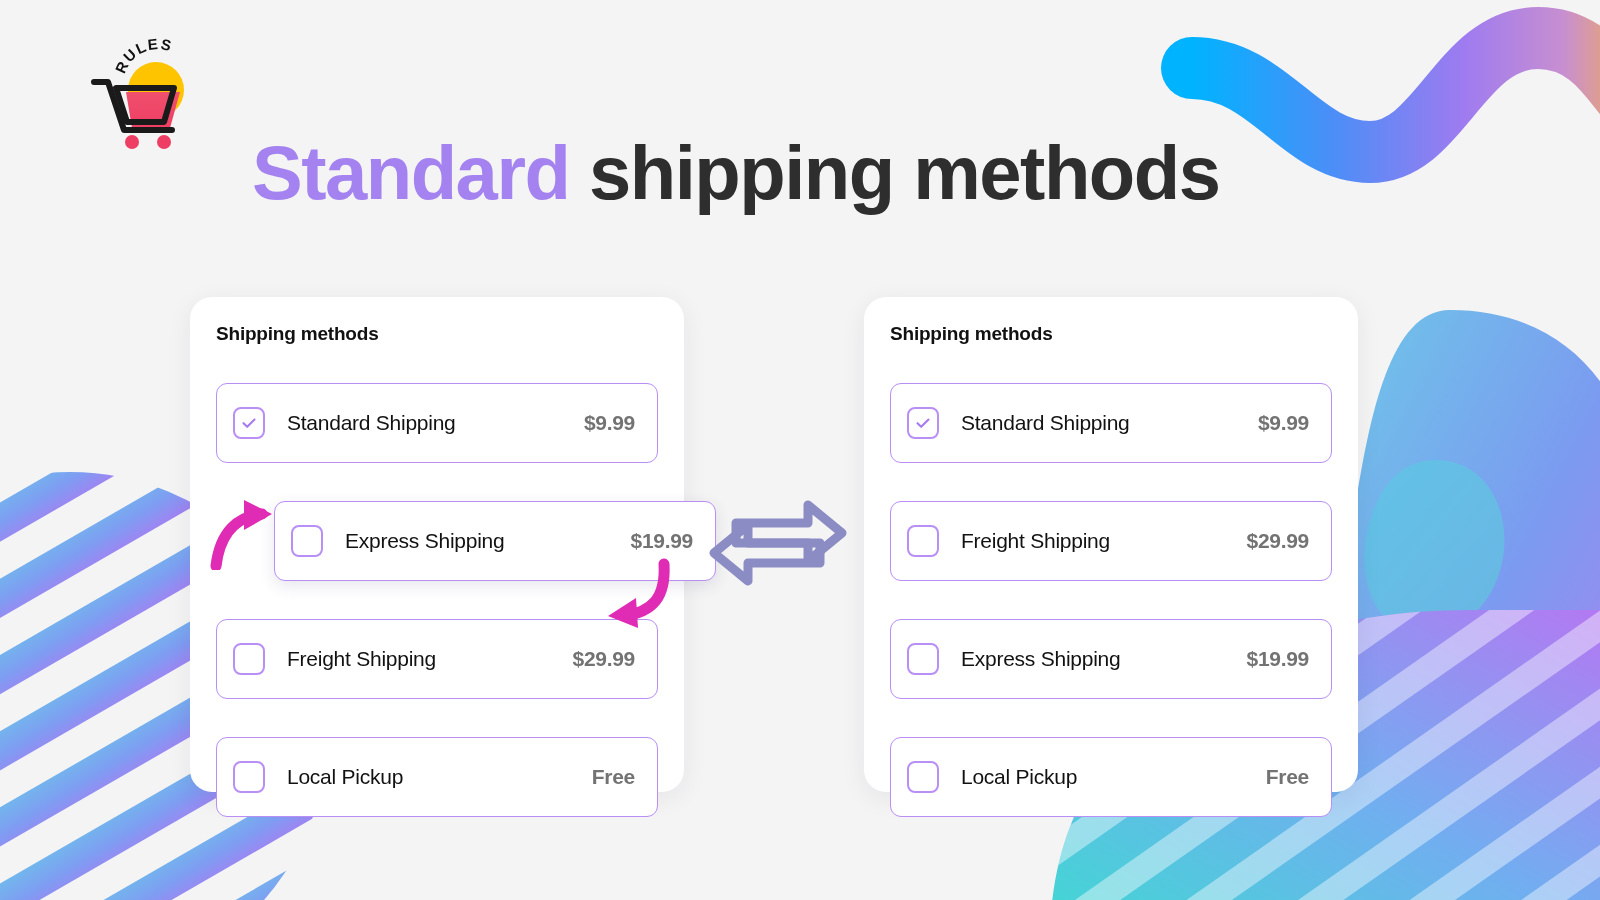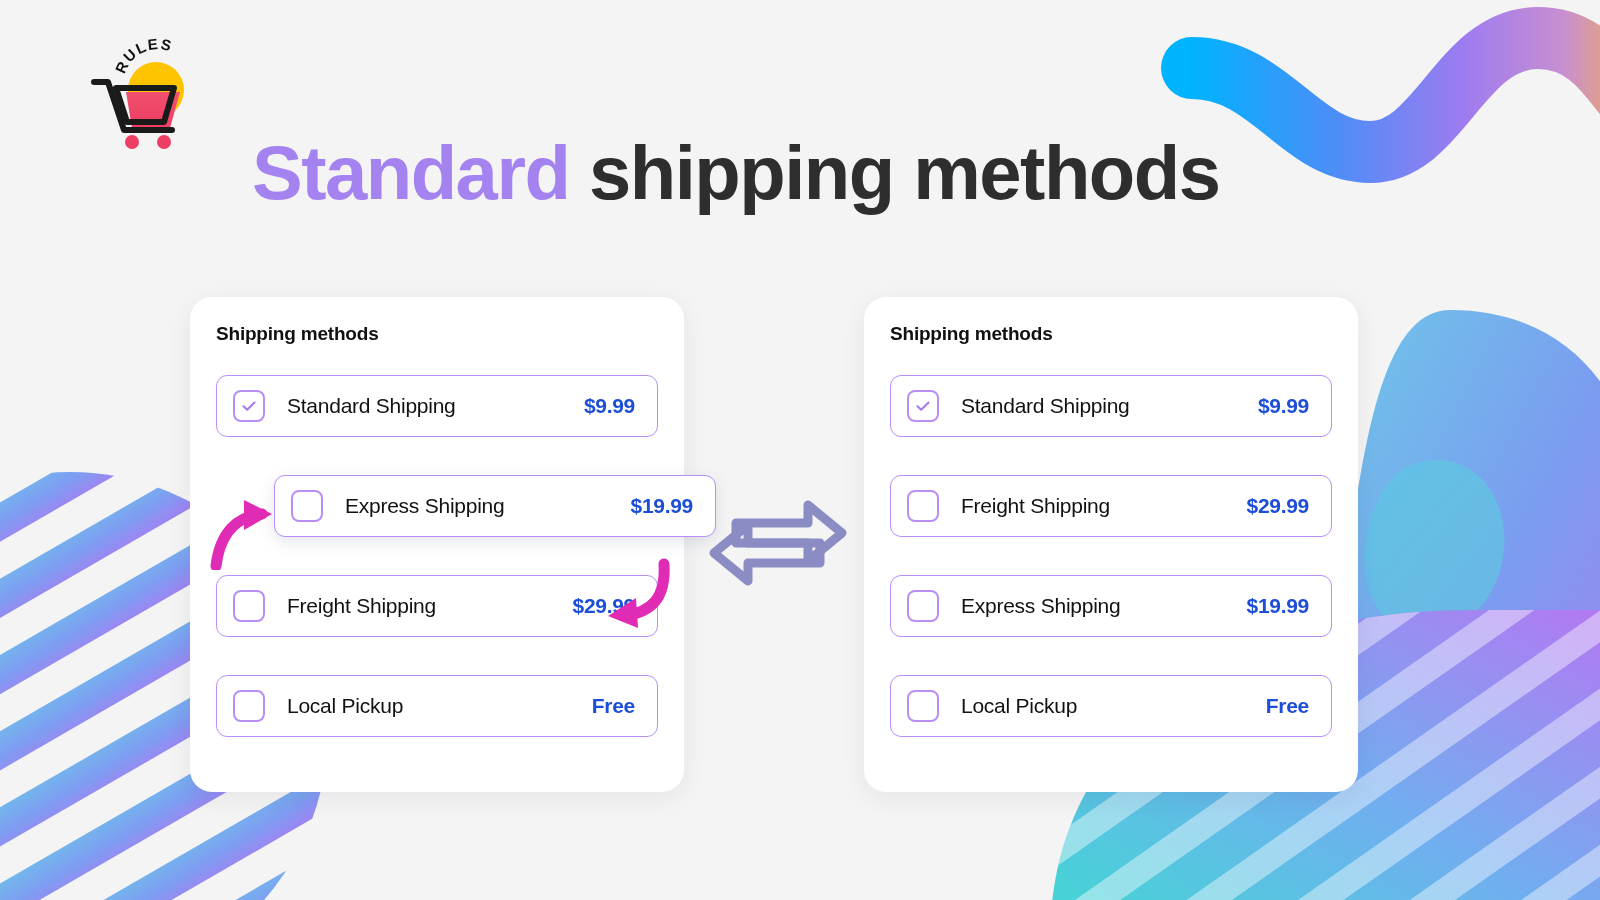--- a/index.html
+++ b/index.html
@@ -81,22 +81,22 @@
     font-size: 19px;
     font-weight: 700;
     color: #111111;
     letter-spacing: -0.2px;
   }
 
   .rows { position: absolute; left: 0; right: 0; top: 78px; }
 
   .row {
     position: relative;
-    height: 62px;
-    margin: 0 26px 38px 26px;
+    height: 80px;
+    margin: 8px 26px 38px 26px;
     border: 1.6px solid #b98ef5;
     border-radius: 11px;
     background: #ffffff;
     display: flex;
     align-items: center;
     padding: 0 0 0 16px;
   }
   .row:last-child { margin-bottom: 0; }
 
   
@@ -125,21 +125,21 @@
     color: #121212;
     letter-spacing: -0.25px;
     white-space: nowrap;
   }
 
   .row-price {
     margin-left: auto;
     margin-right: 22px;
     font-size: 21px;
     font-weight: 700;
-    color: #1d4ed8;
+    color: #737373;
     letter-spacing: -0.3px;
     white-space: nowrap;
   }
 
   
   .swap-icon {
     position: absolute;
     left: 708px;
     top: 495px;
     width: 140px;

